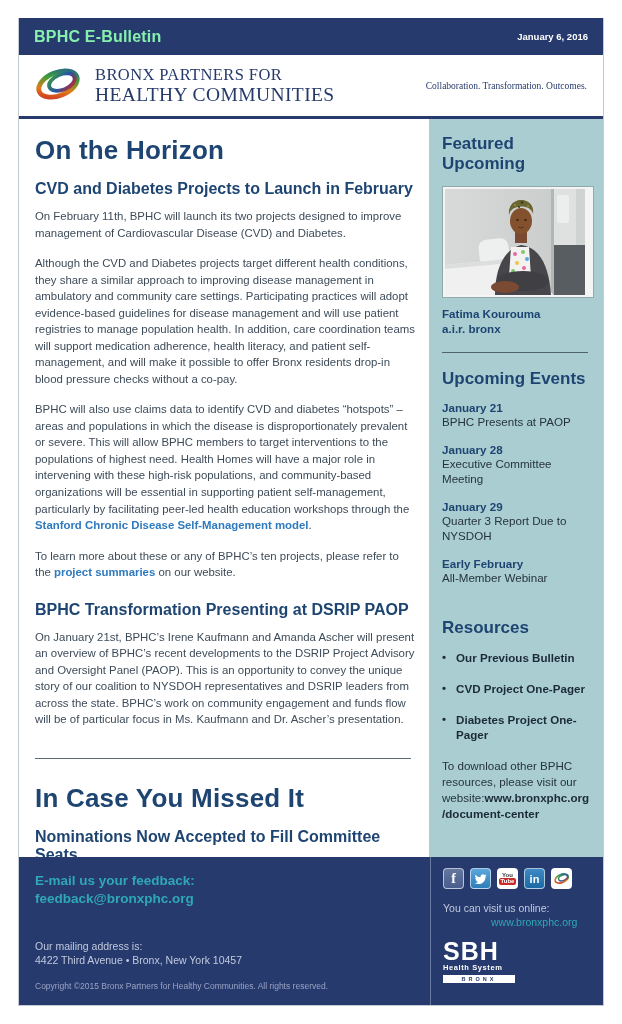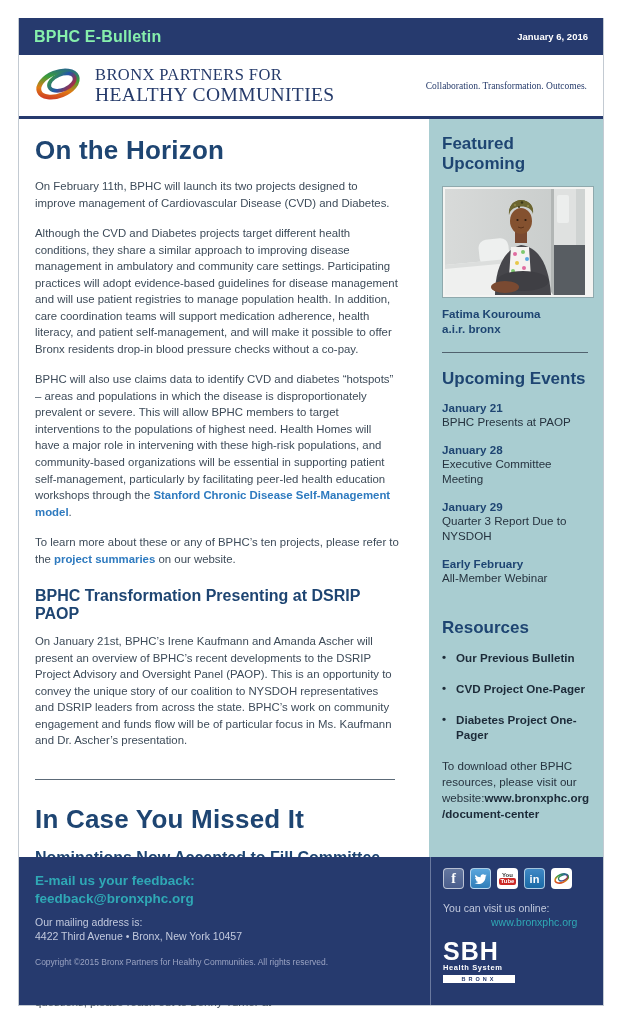--- a/index.html
+++ b/index.html
@@ -19,21 +19,21 @@
   
   .logoband{background:#ffffff;height:61px;border-bottom:3px solid #263a6e;display:flex;align-items:center;justify-content:space-between;padding:0 14px;flex:0 0 auto;}
   .brand{display:flex;align-items:center;gap:10px;}
   .brand .orgname{font-family:"Liberation Serif", serif;color:#253a6a;line-height:1.08;}
   .brand .orgname .l1{font-size:16.5px;letter-spacing:.4px;}
   .brand .orgname .l2{font-size:19.5px;letter-spacing:.4px;}
   .tagline{font-family:"Liberation Serif", serif;color:#253a6a;font-size:9.5px;padding-right:2px;}
 
   
   .content{flex:1 1 auto;display:flex;min-height:0;}
-  .main{width:412px;box-sizing:border-box;background:#ffffff;padding:16px 30px 10px 16px;}
+  .main{width:412px;box-sizing:border-box;background:#ffffff;padding:16px 14px 10px 16px;}
   .sidebar{width:174px;box-sizing:border-box;background:#a9cdd1;padding:15px 13px 10px 13px;}
 
   
   h1{color:#1e4572;font-size:26px;margin:0 0 12px 0;letter-spacing:.2px;}
   h2{color:#1e4572;font-size:16px;margin:20px 0 10px 0;}
   .main p{color:#3d4b59;font-size:11.4px;line-height:1.45;margin:0 0 14px 0;}
   a.textlink{color:#2e7abf;font-weight:bold;text-decoration:none;cursor:pointer;}
   .sect-divider{border:none;border-top:1px solid #5c6a78;margin:30px 4px 24px 0;}
 
   
@@ -50,21 +50,21 @@
   .res-list li{display:flex;gap:10px;margin:0 0 16px 0;color:#1c2a38;font-weight:bold;font-size:11.6px;line-height:1.3;cursor:pointer;}
   .res-list li .dot{flex:0 0 auto;margin-top:-1px;}
   .download{color:#26333f;font-size:11.6px;line-height:1.38;margin-top:6px;}
   .download b{color:#1c2a38;}
 
   
   .footer{background:#263a6e;height:148px;flex:0 0 auto;display:flex;}
   .f-left{width:412px;box-sizing:border-box;padding:15px 16px;border-right:1px solid rgba(190,200,220,.45);}
   .f-right{flex:1;box-sizing:border-box;padding:11px 12px;}
   .f-feedback{color:#2fa8b5;font-weight:bold;font-size:13.5px;line-height:1.3;}
-  .f-mail{color:#c2c9dd;font-size:10.5px;line-height:1.35;margin-top:8px;}
+  .f-mail{color:#c2c9dd;font-size:10.5px;line-height:1.35;margin-top:32px;}
   .f-copy{color:#9aa3c2;font-size:8.5px;margin-top:14px;}
   .social{display:flex;gap:6px;align-items:center;}
   .sicon{width:21px;height:21px;border-radius:4px;display:flex;align-items:center;justify-content:center;box-sizing:border-box;cursor:pointer;border:1px solid rgba(255,255,255,.6);}
   .sicon.fb{background:linear-gradient(#64779f,#4a5d8c);color:#fff;font-weight:bold;font-size:14px;font-family:"Liberation Serif",serif;}
   .sicon.tw{background:linear-gradient(#5aa6dd,#2f7db8);}
   .sicon.yt{background:#ffffff;flex-direction:column;gap:0;}
   .sicon.yt .you{color:#333;font-size:6px;font-weight:bold;line-height:6px;}
   .sicon.yt .tube{background:#cc2a27;color:#fff;font-size:6px;font-weight:bold;line-height:7px;border-radius:2px;padding:0 2px;}
   .sicon.li{background:linear-gradient(#3f88c5,#1a6aa6);color:#fff;font-weight:bold;font-size:11px;}
   .sicon.bp{background:#ffffff;}
@@ -119,20 +119,21 @@
         </span>
       </div>
       <span class="tagline">Collaboration. Transformation. Outcomes.</span>
     </div>
 
     <div class="content">
 
       <div class="main">
         <h1>On the Horizon</h1>
 
+        <h2 style="margin-top:14px">CVD and Diabetes Projects to Launch in February</h2>
         <p>On February 11th, BPHC will launch its two projects designed to improve management of Cardiovascular Disease (CVD) and Diabetes.</p>
         <p>Although the CVD and Diabetes projects target different health conditions, they share a similar approach to improving disease management in ambulatory and community care settings. Participating practices will adopt evidence-based guidelines for disease management and will use patient registries to manage population health. In addition, care coordination teams will support medication adherence, health literacy, and patient self-management, and will make it possible to offer Bronx residents drop-in blood pressure checks without a co-pay.</p>
         <p><span>BPHC will also use claims data to identify CVD and diabetes “hotspots” – areas and populations in which the disease is disproportionately prevalent or severe. This will allow BPHC members to target interventions to the populations of highest need. Health Homes will have a major role in intervening with these high-risk populations, and community-based organizations will be essential in supporting patient self-management, particularly by facilitating peer-led health education workshops through the </span><a class="textlink">Stanford Chronic Disease Self-Management model</a><span>.</span></p>
         <p><span>To learn more about these or any of BPHC’s ten projects, please refer to the </span><a class="textlink">project summaries</a><span> on our website.</span></p>
 
         <h2>BPHC Transformation Presenting at DSRIP PAOP</h2>
         <p>On January 21st, BPHC’s Irene Kaufmann and Amanda Ascher will present an overview of BPHC’s recent developments to the DSRIP Project Advisory and Oversight Panel (PAOP). This is an opportunity to convey the unique story of our coalition to NYSDOH representatives and DSRIP leaders from across the state. BPHC’s work on community engagement and funds flow will be of particular focus in Ms. Kaufmann and Dr. Ascher’s presentation.</p>
 
         <hr class="sect-divider">
 

